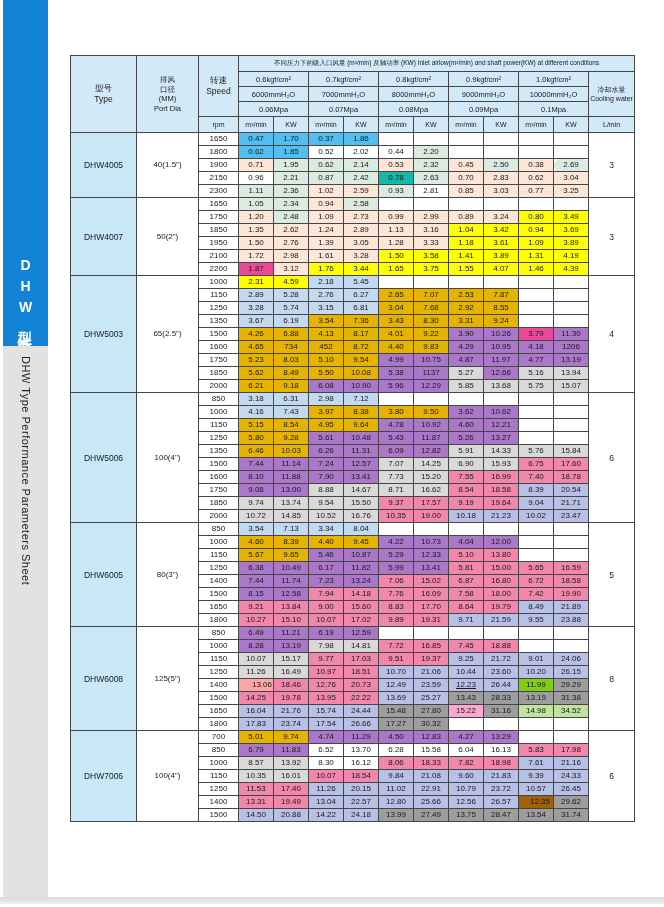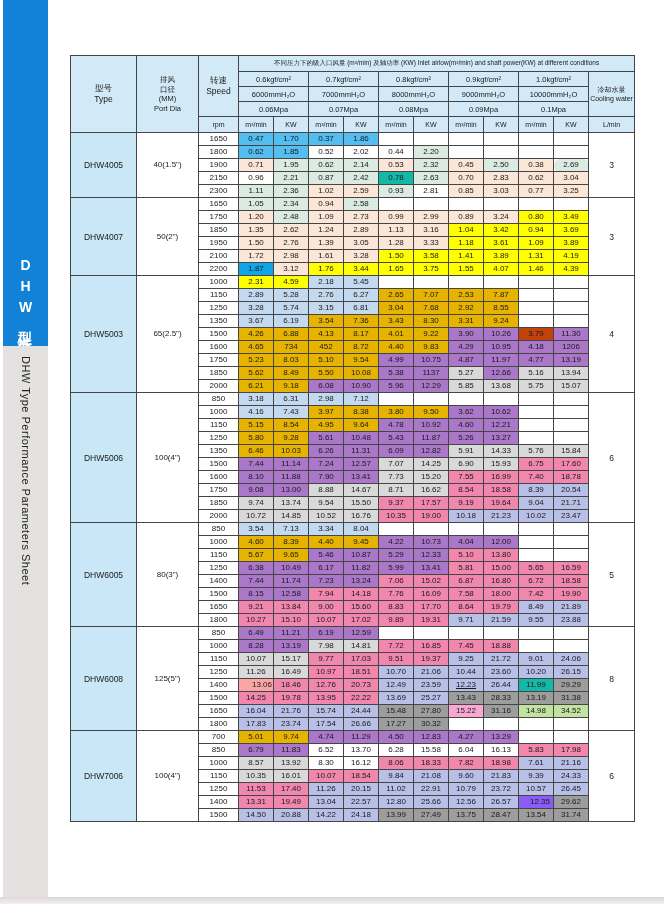--- a/index.html
+++ b/index.html
@@ -249,21 +249,21 @@
         <td class="data-cell" style="background: rgb(252, 230, 216);">3.28</td>
         <td class="data-cell" style="background: rgb(255, 255, 0);">1.50</td>
         <td class="data-cell" style="background: rgb(255, 255, 0);">3.58</td>
         <td class="data-cell" style="background: rgb(255, 255, 0);">1.41</td>
         <td class="data-cell" style="background: rgb(255, 255, 0);">3.89</td>
         <td class="data-cell" style="background: rgb(255, 255, 0);">1.31</td>
         <td class="data-cell" style="background: rgb(255, 255, 0);">4.19</td>
       </tr>
       <tr>
         <td class="rpm-cell">2200</td>
-        <td class="data-cell" style="background: #0ea5e9;">1.87</td>
+        <td class="data-cell" style="background: #ec4899;">1.87</td>
         <td class="data-cell" style="background: rgb(252, 230, 216);">3.12</td>
         <td class="data-cell" style="background: rgb(255, 255, 0);">1.76</td>
         <td class="data-cell" style="background: rgb(255, 255, 0);">3.44</td>
         <td class="data-cell" style="background: rgb(255, 255, 0);">1.65</td>
         <td class="data-cell" style="background: rgb(255, 255, 0);">3.75</td>
         <td class="data-cell" style="background: rgb(255, 255, 0);">1.55</td>
         <td class="data-cell" style="background: rgb(255, 255, 0);">4.07</td>
         <td class="data-cell" style="background: rgb(255, 255, 0);">1.46</td>
         <td class="data-cell" style="background: rgb(255, 255, 0);">4.39</td>
       </tr>
@@ -325,21 +325,21 @@
       <tr>
         <td class="rpm-cell">1500</td>
         <td class="data-cell" style="background: rgb(230, 180, 0);">4.26</td>
         <td class="data-cell" style="background: rgb(230, 180, 0);">6.88</td>
         <td class="data-cell" style="background: rgb(230, 180, 0);">4.13</td>
         <td class="data-cell" style="background: rgb(230, 180, 0);">8.17</td>
         <td class="data-cell" style="background: rgb(230, 180, 0);">4.01</td>
         <td class="data-cell" style="background: rgb(230, 180, 0);">9.22</td>
         <td class="data-cell" style="background: rgb(170, 119, 201);">3.90</td>
         <td class="data-cell" style="background: rgb(170, 119, 201);">10.26</td>
-        <td class="data-cell" style="background: #c2410c;">3.79</td>
+        <td class="data-cell" style="background: #ec4899;">3.79</td>
         <td class="data-cell" style="background: rgb(170, 119, 201);">11.30</td>
       </tr>
       <tr>
         <td class="rpm-cell">1600</td>
         <td class="data-cell" style="background: rgb(230, 180, 0);">4.65</td>
         <td class="data-cell" style="background: rgb(230, 180, 0);">734</td>
         <td class="data-cell" style="background: rgb(230, 180, 0);">452</td>
         <td class="data-cell" style="background: rgb(230, 180, 0);">8.72</td>
         <td class="data-cell" style="background: rgb(230, 180, 0);">4.40</td>
         <td class="data-cell" style="background: rgb(230, 180, 0);">9.83</td>
@@ -685,21 +685,21 @@
       <tr>
         <td class="rpm-cell">1400</td>
         <td class="data-cell" style="background: #fca5a5; padding-left: 12px;">13.06</td>
         <td class="data-cell" style="background: rgb(242, 135, 174);">18.46</td>
         <td class="data-cell" style="background: rgb(242, 135, 174);">12.76</td>
         <td class="data-cell" style="background: rgb(242, 135, 174);">20.73</td>
         <td class="data-cell" style="background: rgb(185, 192, 232);">12.49</td>
         <td class="data-cell" style="background: rgb(185, 192, 232);">23.59</td>
         <td class="data-cell" style="background: rgb(185, 192, 232); text-decoration: underline;">12.23</td>
         <td class="data-cell" style="background: rgb(185, 192, 232);">26.44</td>
-        <td class="data-cell" style="background: #14b8a6;">11.99</td>
+        <td class="data-cell" style="background: #84cc16;">11.99</td>
         <td class="data-cell" style="background: rgb(157, 157, 157);">29.29</td>
       </tr>
       <tr>
         <td class="rpm-cell">1500</td>
         <td class="data-cell" style="background: rgb(242, 135, 174);">14.25</td>
         <td class="data-cell" style="background: rgb(242, 135, 174);">19.78</td>
         <td class="data-cell" style="background: rgb(242, 135, 174);">13.95</td>
         <td class="data-cell" style="background: rgb(242, 135, 174);">22.22</td>
         <td class="data-cell" style="background: rgb(185, 192, 232);">13.69</td>
         <td class="data-cell" style="background: rgb(185, 192, 232);">25.27</td>
@@ -805,21 +805,21 @@
       <tr>
         <td class="rpm-cell">1400</td>
         <td class="data-cell" style="background: rgb(242, 135, 174);">13.31</td>
         <td class="data-cell" style="background: rgb(242, 135, 174);">19.49</td>
         <td class="data-cell" style="background: rgb(185, 192, 232);">13.04</td>
         <td class="data-cell" style="background: rgb(185, 192, 232);">22.57</td>
         <td class="data-cell" style="background: rgb(185, 192, 232);">12.80</td>
         <td class="data-cell" style="background: rgb(185, 192, 232);">25.66</td>
         <td class="data-cell" style="background: rgb(185, 192, 232);">12.56</td>
         <td class="data-cell" style="background: rgb(185, 192, 232);">26.57</td>
-        <td class="data-cell" style="background: #8b5cf6; padding-left: 8px;">12.35</td>
+        <td class="data-cell" style="background: #a16207; padding-left: 8px;">12.35</td>
         <td class="data-cell" style="background: rgb(157, 157, 157);">29.62</td>
       </tr>
       <tr>
         <td class="rpm-cell">1500</td>
         <td class="data-cell" style="background: rgb(185, 192, 232);">14.50</td>
         <td class="data-cell" style="background: rgb(185, 192, 232);">20.88</td>
         <td class="data-cell" style="background: rgb(185, 192, 232);">14.22</td>
         <td class="data-cell" style="background: rgb(185, 192, 232);">24.18</td>
         <td class="data-cell" style="background: rgb(157, 157, 157);">13.99</td>
         <td class="data-cell" style="background: rgb(157, 157, 157);">27.49</td>

